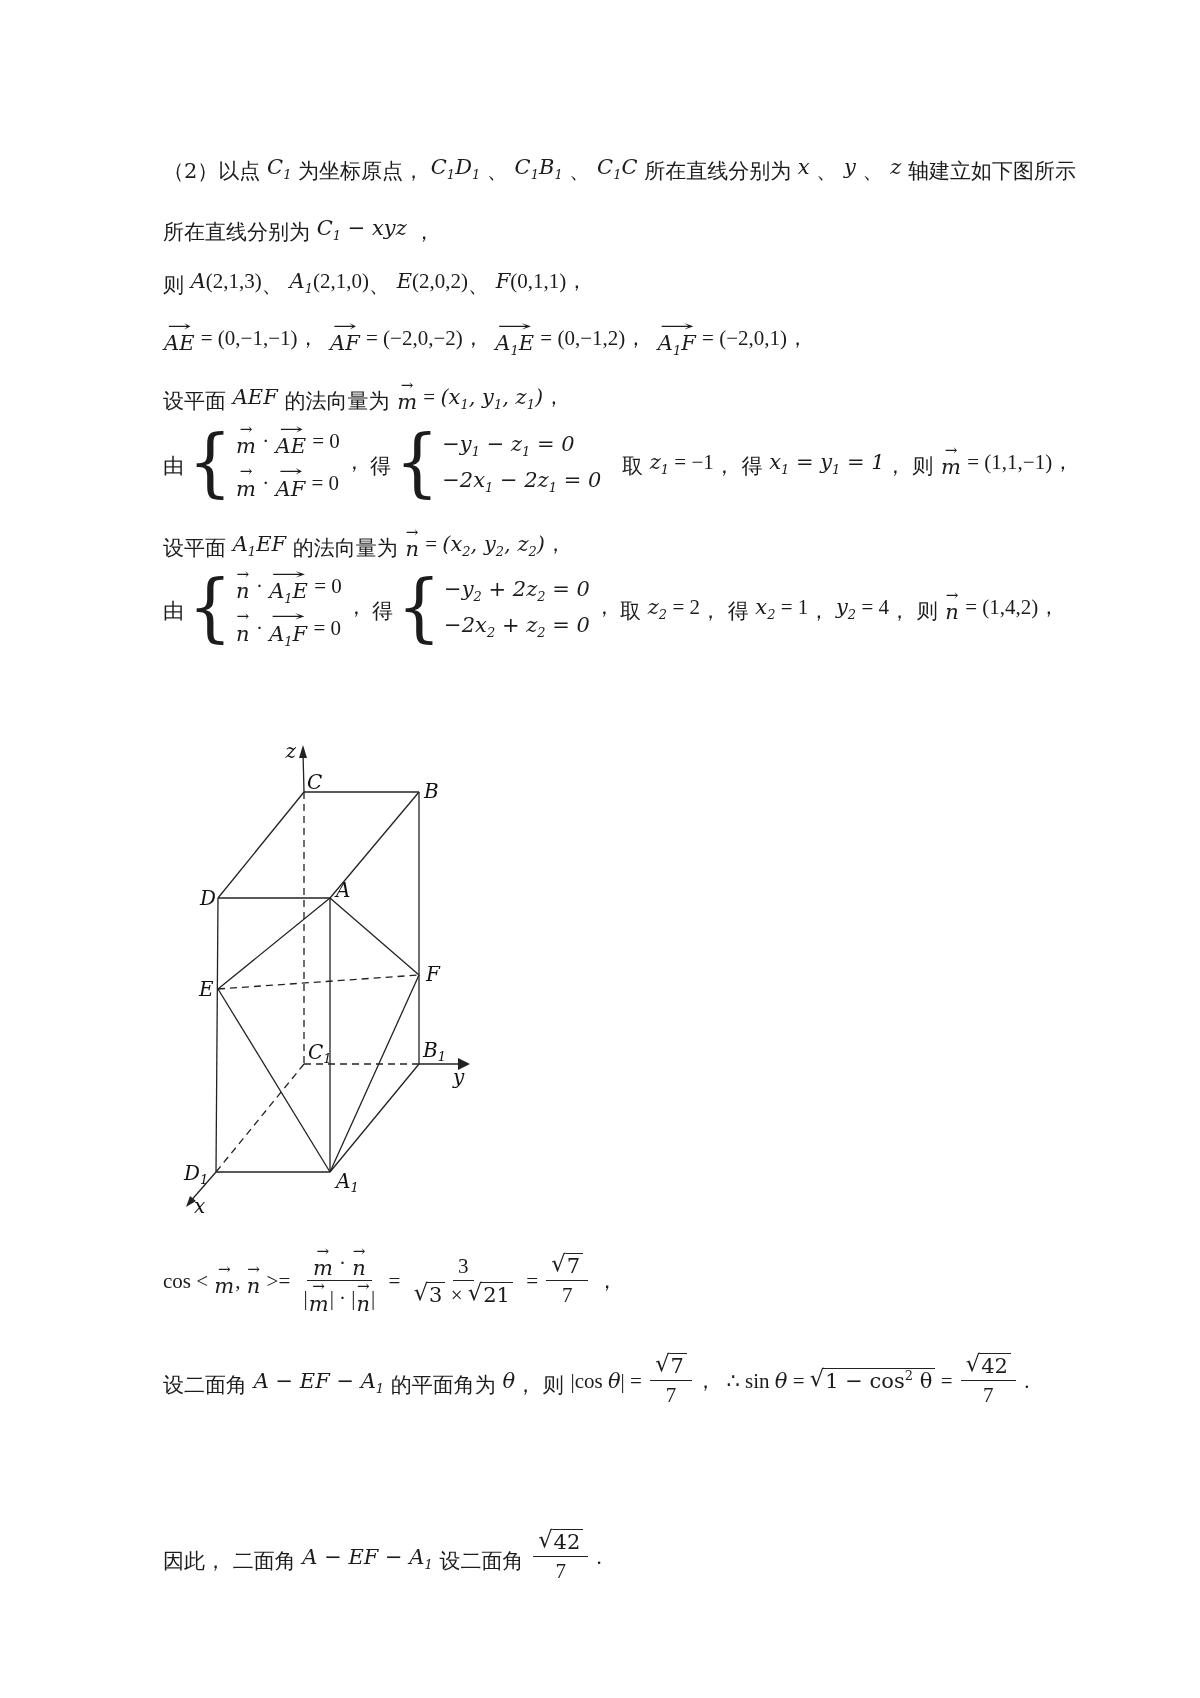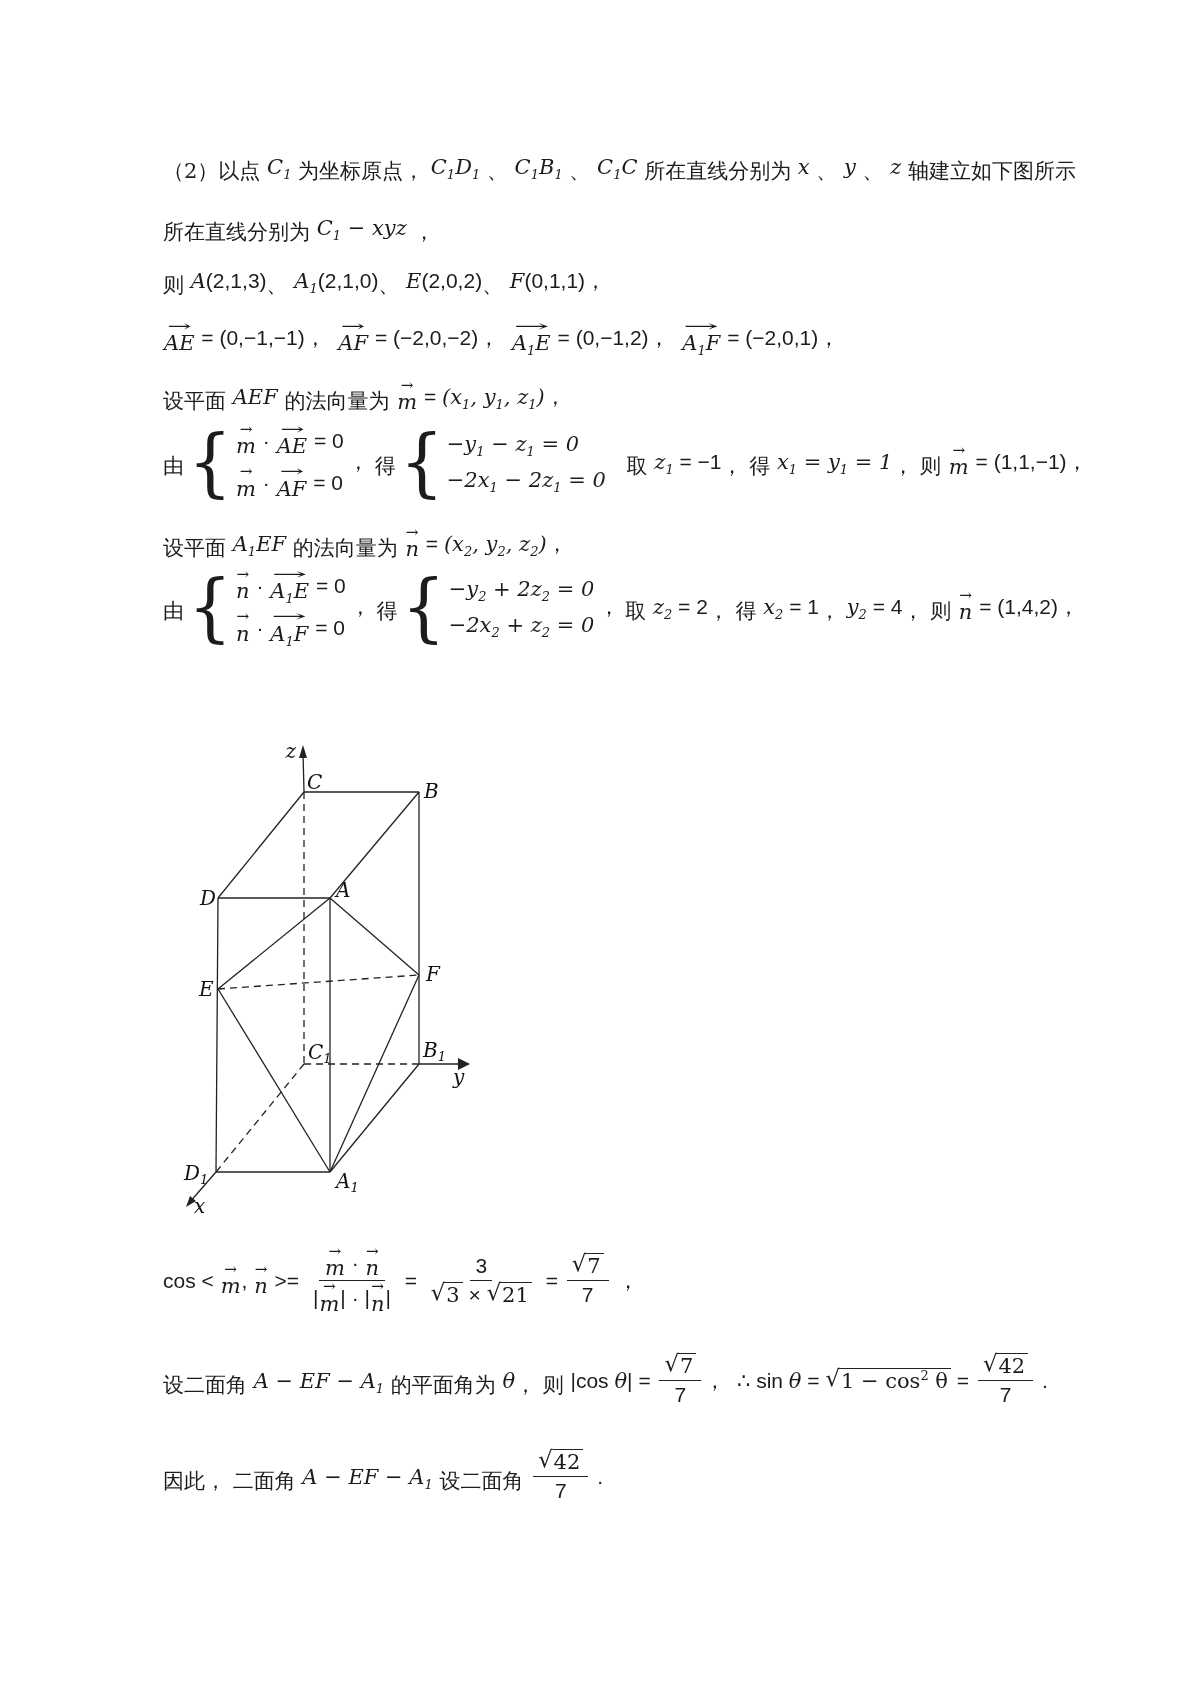--- a/index.html
+++ b/index.html
@@ -3,21 +3,21 @@
 <meta charset="utf-8">
 <style>
   html,body{margin:0;padding:0;background:#ffffff;}
   .page{position:relative;width:1200px;height:1698px;background:#ffffff;overflow:hidden;
         color:#1c1c1c;font-family:"DejaVu Serif",serif;}
   .line{position:absolute;left:163px;display:flex;align-items:center;white-space:pre;
         font-size:21px;line-height:1.25;}
   
   .t{font-family:"DejaVu Serif",serif;margin-top:8px;}
   .m{font-family:"DejaVu Serif",serif;font-style:italic;}
-  .u{font-family:Liberation Sans, sans-serif;}
+  .u{font-family:Liberation Serif, serif;}
   sub{font-size:0.62em;line-height:0;}
   sup{font-size:0.62em;line-height:0;}
   .gap{display:inline-block;}
   
   .vec{display:inline-block;text-align:center;font-style:italic;line-height:1;margin:0 1px;}
   .varr{display:block;font-style:normal;font-size:0.72em;line-height:0.55;margin-bottom:2px;
         transform-origin:center bottom;}
   .vbase{display:block;line-height:1.05;}
   
   .frac{display:inline-flex;flex-direction:column;align-items:center;margin:0 3px;vertical-align:middle;}
@@ -49,21 +49,21 @@
   <div class="line" style="top:150px"><span class="t">（2）以点 </span><span class="m">C<sub>1</sub></span><span class="t"> 为坐标原点， </span><span class="m">C<sub>1</sub>D<sub>1</sub></span><span class="t"> 、 </span><span class="m">C<sub>1</sub>B<sub>1</sub></span><span class="t"> 、 </span><span class="m">C<sub>1</sub>C</span><span class="t"> 所在直线分别为 </span><span class="m">x</span><span class="t"> 、 </span><span class="m">y</span><span class="t"> 、 </span><span class="m">z</span><span class="t"> 轴建立如下图所示</span></div>
   <div class="line" style="top:211px"><span class="t">所在直线分别为 </span><span class="m">C<sub>1</sub> − xyz</span><span class="t"> ，</span></div>
   <div class="line" style="top:264px"><span class="t">则 </span><span class="m">A</span><span class="u">(2,1,3)</span><span class="t">、 </span><span class="m">A<sub>1</sub></span><span class="u">(2,1,0)</span><span class="t">、 </span><span class="m">E</span><span class="u">(2,0,2)</span><span class="t">、 </span><span class="m">F</span><span class="u">(0,1,1)</span><span class="u">，</span></div>
   <div class="line" style="top:322px"><span class="vec"><span class="varr" style="transform: scaleX(1.9);">→</span><span class="vbase">AE</span></span><span class="u"> = (0,−1,−1)，  </span><span class="vec"><span class="varr" style="transform: scaleX(1.9);">→</span><span class="vbase">AF</span></span><span class="u"> = (−2,0,−2)，  </span><span class="vec"><span class="varr" style="transform: scaleX(2.8);">→</span><span class="vbase">A<sub>1</sub>E</span></span><span class="u"> = (0,−1,2)，  </span><span class="vec"><span class="varr" style="transform: scaleX(2.8);">→</span><span class="vbase">A<sub>1</sub>F</span></span><span class="u"> = (−2,0,1)，</span></div>
   <div class="line" style="top:380px"><span class="t">设平面 </span><span class="m">AEF</span><span class="t"> 的法向量为 </span><span class="vec"><span class="varr" style="transform: scaleX(1);">→</span><span class="vbase">m</span></span><span class="u"> = </span><span class="m">(x<sub>1</sub>, y<sub>1</sub>, z<sub>1</sub>)</span><span class="u">，</span></div>
   <div class="line" style="top:425px"><span class="t">由</span><span class="sys"><span class="brace">{</span><span class="rows"><span class="row"><span class="vec"><span class="varr" style="transform: scaleX(1);">→</span><span class="vbase">m</span></span><span class="u"> · </span><span class="vec"><span class="varr" style="transform: scaleX(1.9);">→</span><span class="vbase">AE</span></span><span class="u"> = 0</span></span><span class="row"><span class="vec"><span class="varr" style="transform: scaleX(1);">→</span><span class="vbase">m</span></span><span class="u"> · </span><span class="vec"><span class="varr" style="transform: scaleX(1.9);">→</span><span class="vbase">AF</span></span><span class="u"> = 0</span></span></span></span><span class="u">， </span><span class="t">得</span><span class="sys"><span class="brace">{</span><span class="rows"><span class="row"><span class="m">−y<sub>1</sub> − z<sub>1</sub> = 0</span></span><span class="row"><span class="m">−2x<sub>1</sub> − 2z<sub>1</sub> = 0</span></span></span></span><span class="gap" style="width: 0.8em;"></span><span class="t">取 </span><span class="m">z<sub>1</sub></span><span class="u"> = −1</span><span class="t">， 得 </span><span class="m">x<sub>1</sub> = y<sub>1</sub> = 1</span><span class="t">， 则 </span><span class="vec"><span class="varr" style="transform: scaleX(1);">→</span><span class="vbase">m</span></span><span class="u"> = (1,1,−1)，</span></div>
   <div class="line" style="top:527px"><span class="t">设平面 </span><span class="m">A<sub>1</sub>EF</span><span class="t"> 的法向量为 </span><span class="vec"><span class="varr" style="transform: scaleX(1);">→</span><span class="vbase">n</span></span><span class="u"> = </span><span class="m">(x<sub>2</sub>, y<sub>2</sub>, z<sub>2</sub>)</span><span class="u">，</span></div>
   <div class="line" style="top:570px"><span class="t">由</span><span class="sys"><span class="brace">{</span><span class="rows"><span class="row"><span class="vec"><span class="varr" style="transform: scaleX(1);">→</span><span class="vbase">n</span></span><span class="u"> · </span><span class="vec"><span class="varr" style="transform: scaleX(2.8);">→</span><span class="vbase">A<sub>1</sub>E</span></span><span class="u"> = 0</span></span><span class="row"><span class="vec"><span class="varr" style="transform: scaleX(1);">→</span><span class="vbase">n</span></span><span class="u"> · </span><span class="vec"><span class="varr" style="transform: scaleX(2.8);">→</span><span class="vbase">A<sub>1</sub>F</span></span><span class="u"> = 0</span></span></span></span><span class="u">， </span><span class="t">得</span><span class="sys"><span class="brace">{</span><span class="rows"><span class="row"><span class="m">−y<sub>2</sub> + 2z<sub>2</sub> = 0</span></span><span class="row"><span class="m">−2x<sub>2</sub> + z<sub>2</sub> = 0</span></span></span></span><span class="u">， </span><span class="t">取 </span><span class="m">z<sub>2</sub></span><span class="u"> = 2</span><span class="t">， 得 </span><span class="m">x<sub>2</sub></span><span class="u"> = 1</span><span class="t">， </span><span class="m">y<sub>2</sub></span><span class="u"> = 4</span><span class="t">， 则 </span><span class="vec"><span class="varr" style="transform: scaleX(1);">→</span><span class="vbase">n</span></span><span class="u"> = (1,4,2)，</span></div>
   <div class="line" style="top:1246px"><span class="u">cos &lt; </span><span class="vec"><span class="varr" style="transform: scaleX(1);">→</span><span class="vbase">m</span></span><span class="u">, </span><span class="vec"><span class="varr" style="transform: scaleX(1);">→</span><span class="vbase">n</span></span><span class="u"> &gt;= </span><span class="frac"><span class="num"><span class="vec"><span class="varr" style="transform: scaleX(1);">→</span><span class="vbase">m</span></span><span class="u"> · </span><span class="vec"><span class="varr" style="transform: scaleX(1);">→</span><span class="vbase">n</span></span></span><span class="den"><span class="u">|</span><span class="vec"><span class="varr" style="transform: scaleX(1);">→</span><span class="vbase">m</span></span><span class="u">| · |</span><span class="vec"><span class="varr" style="transform: scaleX(1);">→</span><span class="vbase">n</span></span><span class="u">|</span></span></span><span class="u"> = </span><span class="frac"><span class="num"><span class="u">3</span></span><span class="den"><span class="sqrt"><span class="sign">√</span><span class="rad">3</span></span><span class="u"> × </span><span class="sqrt"><span class="sign">√</span><span class="rad">21</span></span></span></span><span class="u"> = </span><span class="frac"><span class="num"><span class="sqrt"><span class="sign">√</span><span class="rad">7</span></span></span><span class="den"><span class="u">7</span></span></span><span class="u"> ，</span></div>
   <div class="line" style="top:1352px"><span class="t">设二面角 </span><span class="m">A − EF − A<sub>1</sub></span><span class="t"> 的平面角为 </span><span class="m">θ</span><span class="t">， 则 </span><span class="u">|cos </span><span class="m">θ</span><span class="u">| = </span><span class="frac"><span class="num"><span class="sqrt"><span class="sign">√</span><span class="rad">7</span></span></span><span class="den"><span class="u">7</span></span></span><span class="u">，  </span><span class="u">∴ sin </span><span class="m">θ</span><span class="u"> = </span><span class="sqrt"><span class="sign">√</span><span class="rad">1 − cos<sup>2</sup> θ</span></span><span class="u"> = </span><span class="frac"><span class="num"><span class="sqrt"><span class="sign">√</span><span class="rad">42</span></span></span><span class="den"><span class="u">7</span></span></span><span class="u"> .</span></div>
-  <div class="line" style="top:1448px"><span class="t">因此， 二面角 </span><span class="m">A − EF − A<sub>1</sub></span><span class="t"> 设二面角 </span><span class="frac"><span class="num"><span class="sqrt"><span class="sign">√</span><span class="rad">42</span></span></span><span class="den"><span class="u">7</span></span></span><span class="u"> .</span></div>
+  <div class="line" style="top:1528px"><span class="t">因此， 二面角 </span><span class="m">A − EF − A<sub>1</sub></span><span class="t"> 设二面角 </span><span class="frac"><span class="num"><span class="sqrt"><span class="sign">√</span><span class="rad">42</span></span></span><span class="den"><span class="u">7</span></span></span><span class="u"> .</span></div>
 
   <svg class="fig" width="340" height="485" viewBox="150 735 340 485">
     <g>
       <line x1="304" y1="792" x2="419" y2="792"></line>
       <line x1="218" y1="898" x2="304" y2="792"></line>
       <line x1="330" y1="898" x2="419" y2="792"></line>
       <line x1="218" y1="898" x2="330" y2="898"></line>
       <line x1="218" y1="898" x2="216" y2="1172"></line>
       <line x1="419" y1="792" x2="419" y2="1064"></line>
       <line x1="330" y1="898" x2="330" y2="1172"></line>

